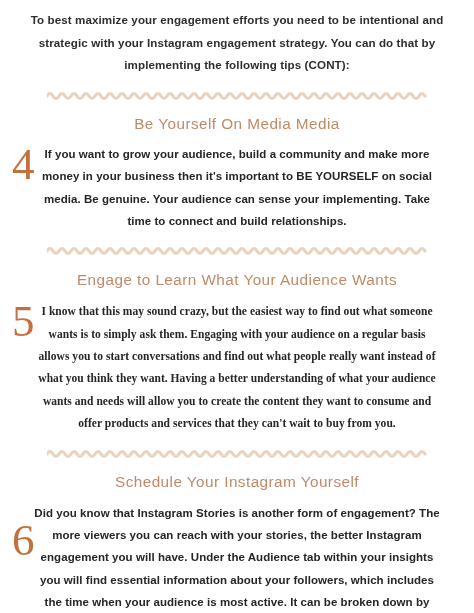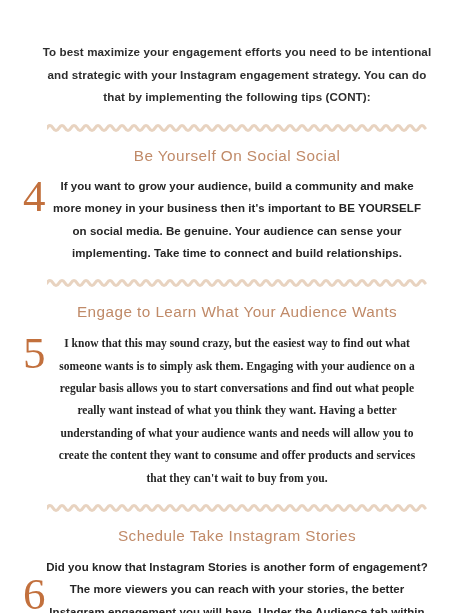--- a/index.html
+++ b/index.html
@@ -12,22 +12,21 @@
     background: #ffffff;
     font-family: "Liberation Sans", sans-serif;
     overflow: hidden;
   }
 
   .page {
     position: relative;
     width: 474px;
     height: 529px;
     box-sizing: border-box;
-    padding: 15px;
-    margin-top: 21px;
+    padding: 4px;
   }
 
   
   .intro {
     margin: 0;
     padding: 5px 22px 0 22px;
     text-align: center;
     color: #2e2e2e;
     font-size: 11.6px;
     font-weight: bold;
@@ -116,21 +115,21 @@
 
   <div class="gap-before-divider"></div>
 
   <div class="divider">
     <svg viewBox="0 0 380 11" preserveAspectRatio="none" aria-hidden="true">
       <path d="M0,6 Q3,1 6,6 T12,6 T18,6 T24,6 T30,6 T36,6 T42,6 T48,6 T54,6 T60,6 T66,6 T72,6 T78,6 T84,6 T90,6 T96,6 T102,6 T108,6 T114,6 T120,6 T126,6 T132,6 T138,6 T144,6 T150,6 T156,6 T162,6 T168,6 T174,6 T180,6 T186,6 T192,6 T198,6 T204,6 T210,6 T216,6 T222,6 T228,6 T234,6 T240,6 T246,6 T252,6 T258,6 T264,6 T270,6 T276,6 T282,6 T288,6 T294,6 T300,6 T306,6 T312,6 T318,6 T324,6 T330,6 T336,6 T342,6 T348,6 T354,6 T360,6 T366,6 T372,6 T378,6" fill="none" stroke="#E8D3C0" stroke-width="3.2" stroke-linecap="round"></path>
     </svg>
   </div>
 
   <div class="section sec-4">
-    <h2 class="section-heading">Be Yourself On Social Social</h2>
+    <h2 class="section-heading">Be Yourself On Media Media</h2>
     <div class="section-body-wrap">
       <span class="section-number">4</span>
       <p class="section-text">If you want to grow your audience, build a community and make more money in your business then it's important to BE YOURSELF on social media. Be genuine. Your audience can sense your implementing. Take time to connect and build relationships.</p>
     </div>
   </div>
 
   <div class="gap-before-divider"></div>
 
   <div class="divider">
     <svg viewBox="0 0 380 11" preserveAspectRatio="none" aria-hidden="true">
@@ -148,20 +147,20 @@
 
   <div class="gap-before-divider"></div>
 
   <div class="divider">
     <svg viewBox="0 0 380 11" preserveAspectRatio="none" aria-hidden="true">
       <path d="M0,6 Q3,1 6,6 T12,6 T18,6 T24,6 T30,6 T36,6 T42,6 T48,6 T54,6 T60,6 T66,6 T72,6 T78,6 T84,6 T90,6 T96,6 T102,6 T108,6 T114,6 T120,6 T126,6 T132,6 T138,6 T144,6 T150,6 T156,6 T162,6 T168,6 T174,6 T180,6 T186,6 T192,6 T198,6 T204,6 T210,6 T216,6 T222,6 T228,6 T234,6 T240,6 T246,6 T252,6 T258,6 T264,6 T270,6 T276,6 T282,6 T288,6 T294,6 T300,6 T306,6 T312,6 T318,6 T324,6 T330,6 T336,6 T342,6 T348,6 T354,6 T360,6 T366,6 T372,6 T378,6" fill="none" stroke="#E8D3C0" stroke-width="3.2" stroke-linecap="round"></path>
     </svg>
   </div>
 
   <div class="section sec-6">
-    <h2 class="section-heading">Schedule Take Instagram Stories</h2>
+    <h2 class="section-heading">Schedule Your Instagram Yourself</h2>
     <div class="section-body-wrap">
       <span class="section-number">6</span>
       <p class="section-text">Did you know that Instagram Stories is another form of engagement? The more viewers you can reach with your stories, the better Instagram engagement you will have. Under the Audience tab within your insights you will find essential information about your followers, which includes the time when your audience is most active. It can be broken down by time and day.</p>
     </div>
   </div>
 
 </div>
 
 </body></html>

